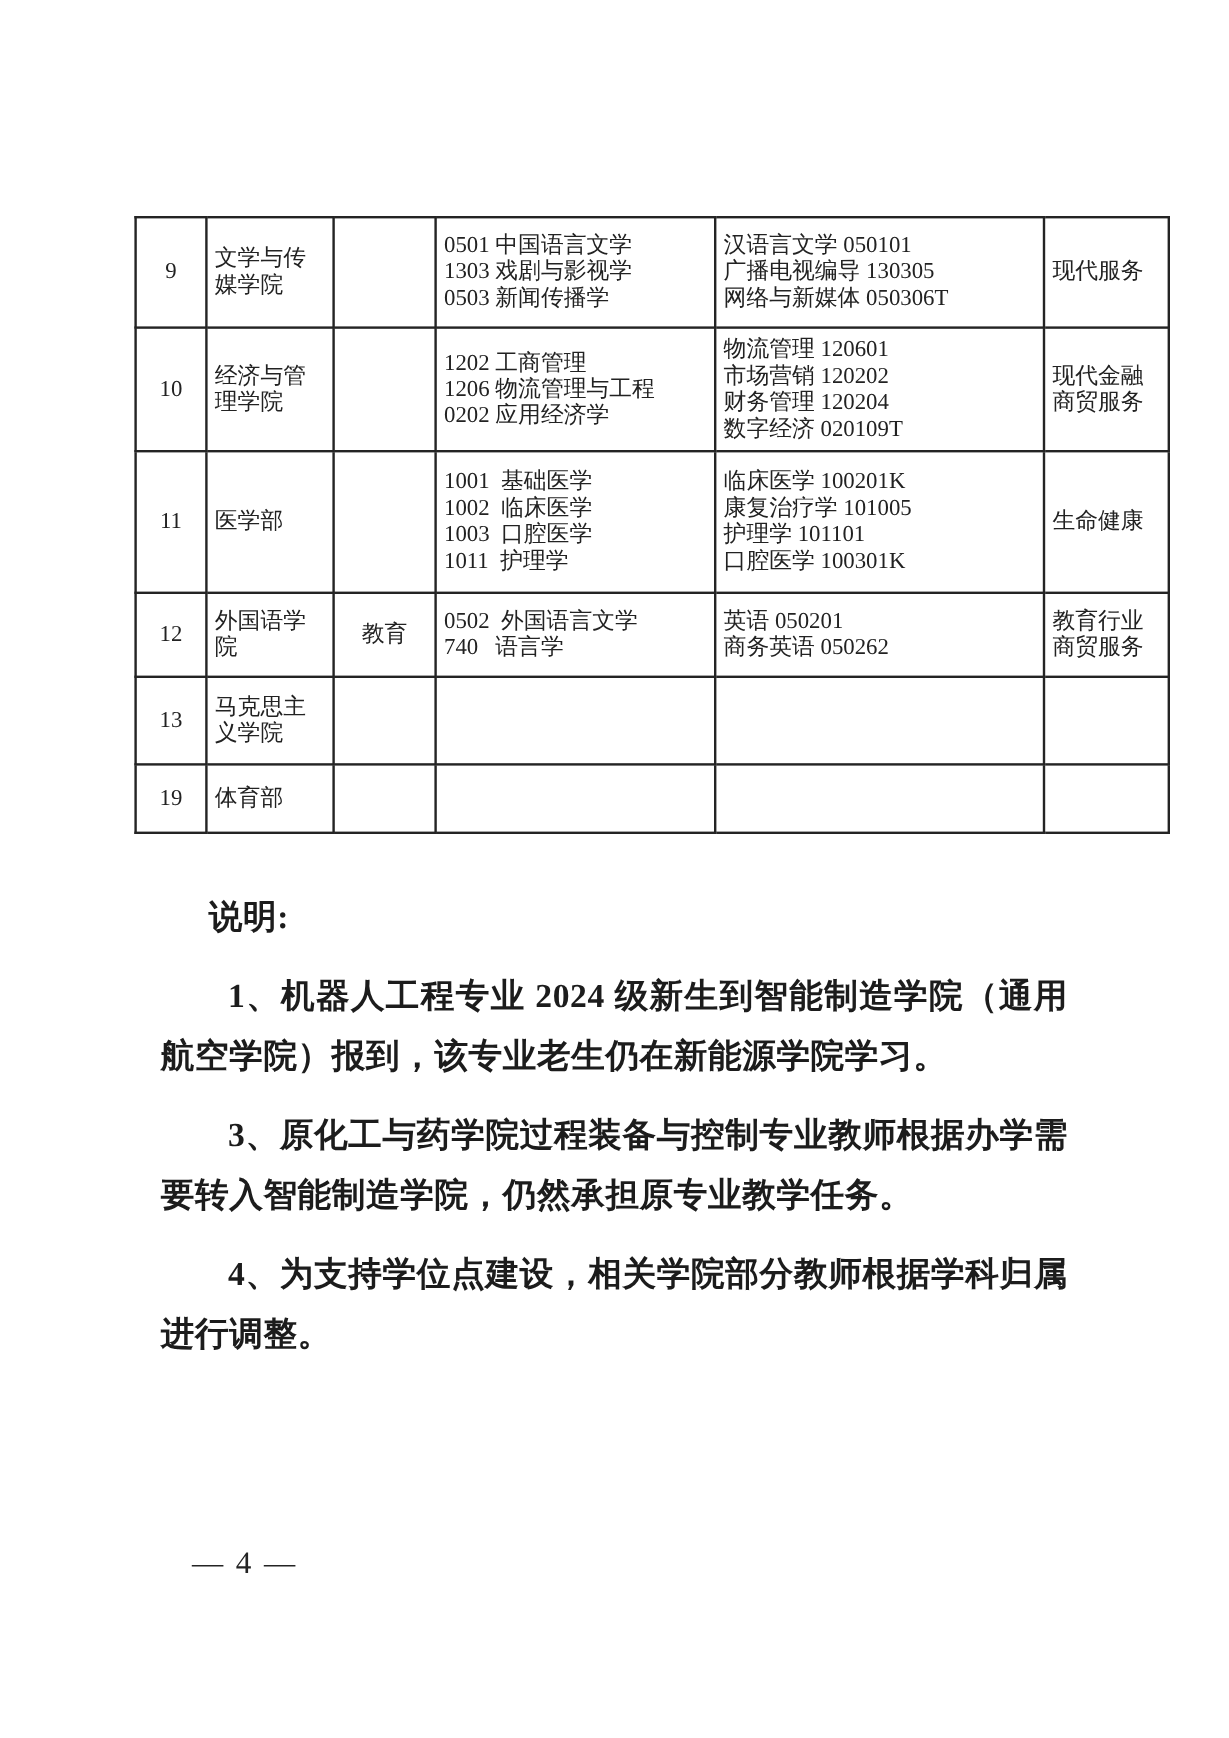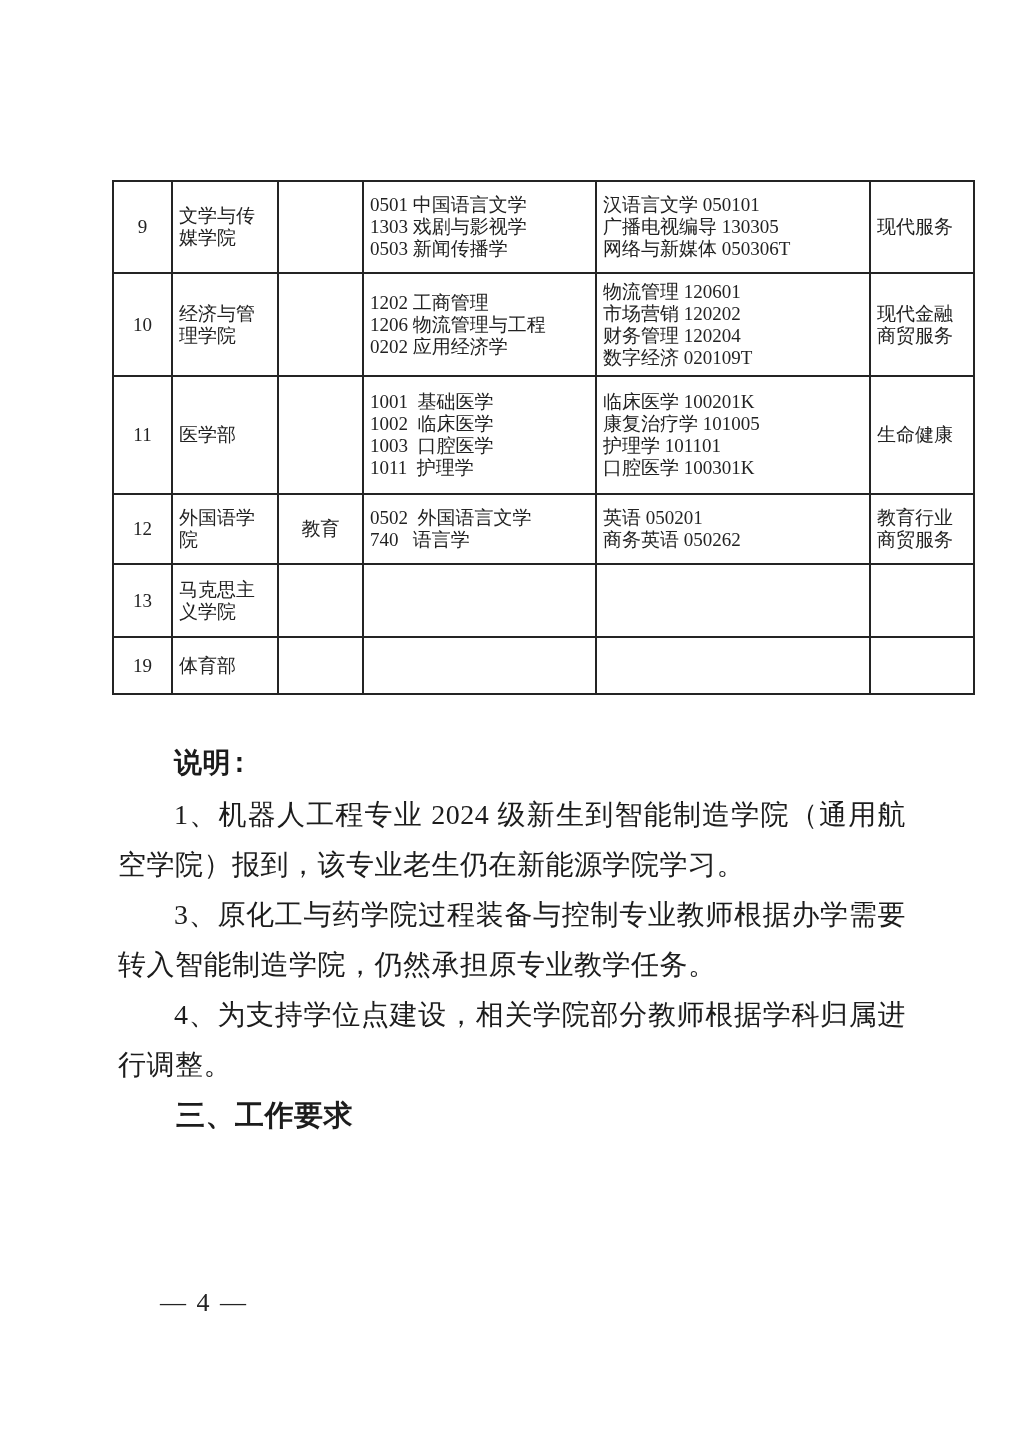--- a/index.html
+++ b/index.html
@@ -40,26 +40,26 @@
   tr.row-13{height:73px;}
   tr.row-14{height:57px;}
   
   .notes{
     position:absolute;left:118px;top:740px;width:788px;
     font-size:28px;line-height:50px;
     text-align:justify;
     letter-spacing:0.5px;
   }
   .notes-title{
-    font-family:Liberation Mono, monospace;
+    font-family:Liberation Serif, serif;
     font-weight:bold;
     text-indent:2em;
     margin:0;
   }
-  .note-para{margin:0;text-indent:2em;}
+  .note-para{margin:16px;text-indent:2em;font-weight:bold;}
   .section-heading{
     font-family:"Liberation Sans","DejaVu Sans",sans-serif;
     font-weight:bold;
     font-size:29px;
     text-indent:2em;
     margin:0;
   }
   
   .page-number{
     position:absolute;left:160px;top:1288px;
@@ -143,18 +143,17 @@
         <td class="c-service"></td>
       </tr>
     </tbody>
   </table>
 
   <div class="notes">
     <p class="notes-title">说明:</p>
     <p class="note-para">1、机器人工程专业 2024 级新生到智能制造学院（通用航空学院）报到，该专业老生仍在新能源学院学习。</p>
     <p class="note-para">3、原化工与药学院过程装备与控制专业教师根据办学需要转入智能制造学院，仍然承担原专业教学任务。</p>
     <p class="note-para">4、为支持学位点建设，相关学院部分教师根据学科归属进行调整。</p>
-    <p class="section-heading">三、工作要求</p>
   </div>
 
   <div class="page-number">— 4 —</div>
 
 </div>
 
 </body></html>

